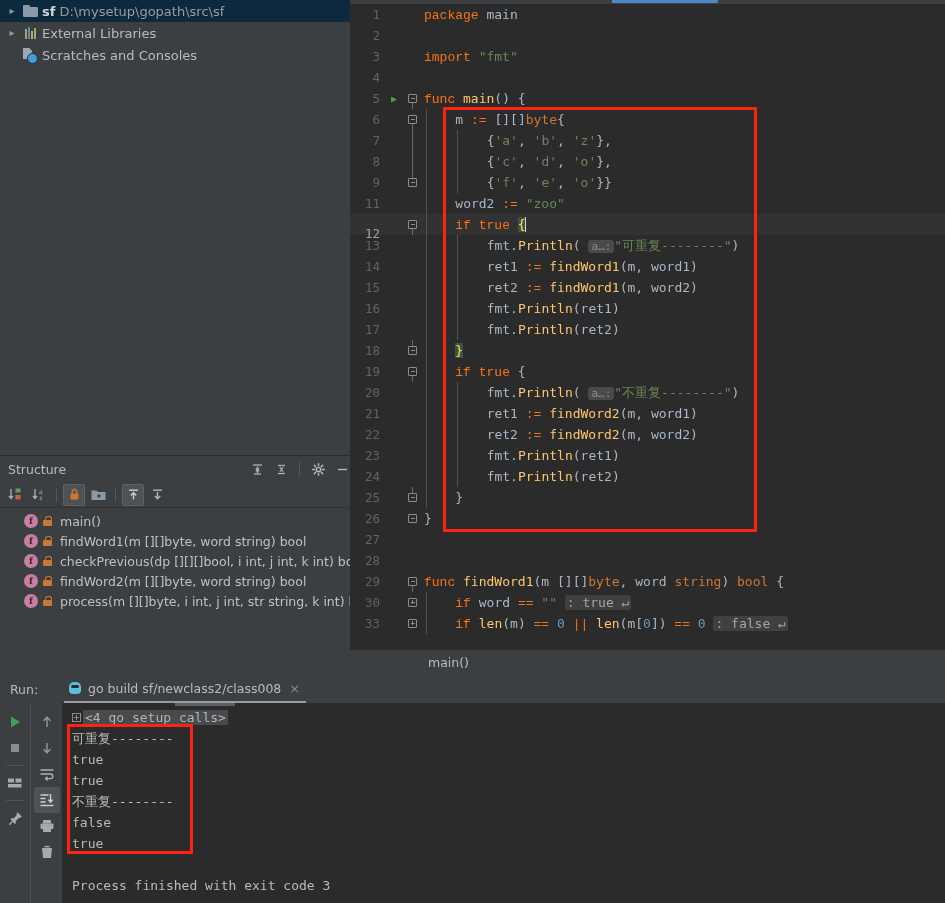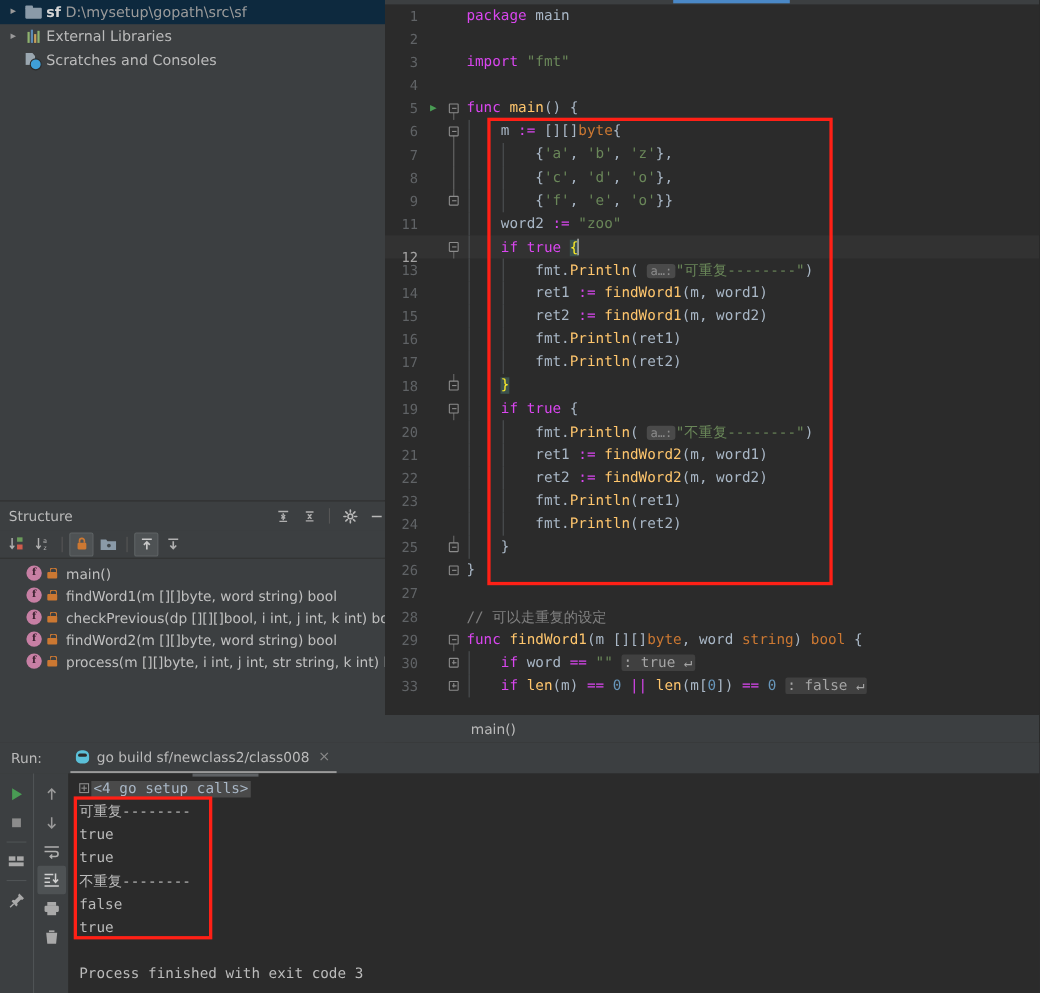--- a/index.html
+++ b/index.html
@@ -164,21 +164,21 @@
   .fold .stem.half-up { top: 0; height: 11px; }
   .code-text {
     flex: 1; white-space: pre; color: #a9b7c6; padding-left: 2px;
     font-family: "DejaVu Sans Mono", monospace;
   }
   .indent-guide {
     position: absolute; top: 0; height: 21px; width: 1px; background: #4e5254;
   }
 
   
-  .kw  { color: #d946ef; }
+  .kw  { color: #f97316; font-family: Liberation Mono, monospace; }
   .str { color: #6a8759; }
   .fn  { color: #ffc66d; }
   .num { color: #6897bb; }
   .cmt { color: #808080; }
   .typ { color: #cc7832; text-align: center; }
   .id  { color: #a9b7c6; }
   .brc { color: #a9b7c6; }
   .brace-hl { background: #3b514d; color: #ffef28; }
   .hint {
     background: #4a4a4a; color: #8c8c8c; font-size: 11px;
@@ -632,21 +632,20 @@
         <div class="code-row">
           <span class="ln">27</span>
           <span class="gutter-run"></span>
           <span class="fold"></span>
           <span class="code-text"></span>
         </div>
         <div class="code-row">
           <span class="ln">28</span>
           <span class="gutter-run"></span>
           <span class="fold"></span>
-          <span class="code-text"><span class="cmt">// 可以走重复的设定</span></span>
         </div>
         <div class="code-row">
           <span class="ln">29</span>
           <span class="gutter-run"></span>
           <span class="fold">
             <span class="stem half-down"></span>
             <span class="box"></span>
           </span>
           <span class="code-text"><span class="kw">func</span> <span class="fn">findWord1</span><span class="brc">(</span><span class="id">m</span> <span class="brc">[][]</span><span class="typ">byte</span><span class="brc">, </span><span class="id">word</span> <span class="typ">string</span><span class="brc">) </span><span class="typ">bool</span> <span class="brc">{</span></span>
         </div>

